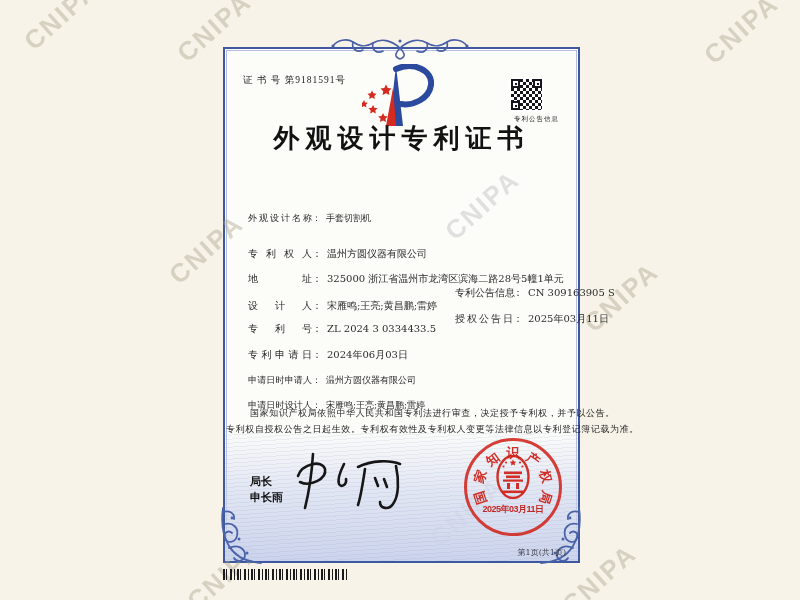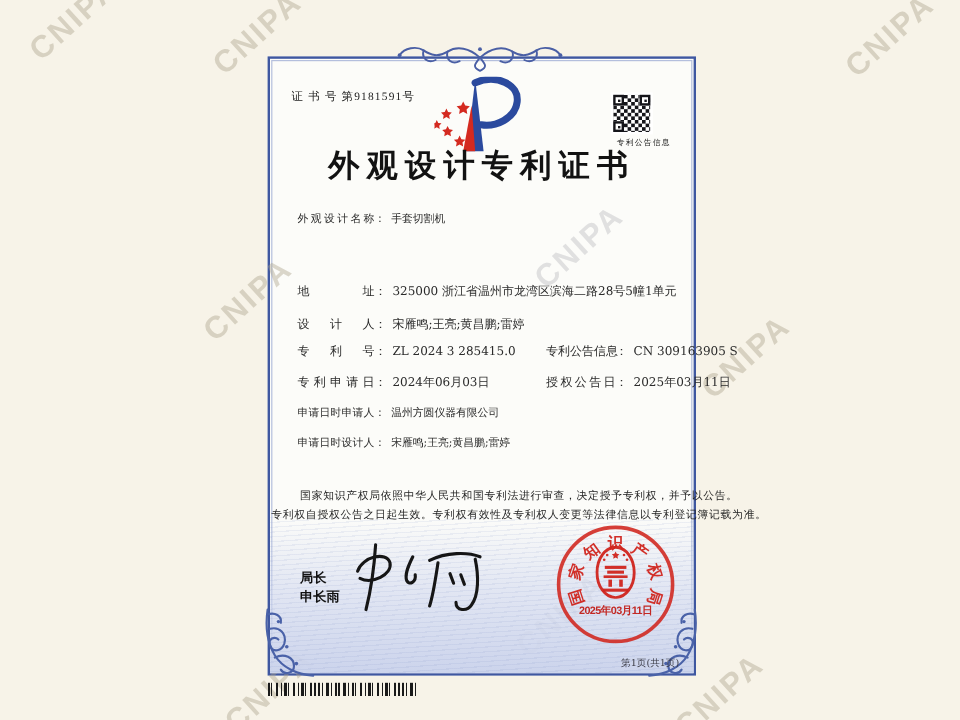--- a/index.html
+++ b/index.html
@@ -29,21 +29,21 @@
       repeating-conic-gradient(#15151a 0% 25%,#fff 0% 50%);background-size:6px 6px;
       outline:2px solid #fff;}
   .qr .f{position:absolute;width:9px;height:9px;border:2px solid #15151a;background:#fff;box-sizing:border-box;}
   .qr .f::after{content:"";position:absolute;left:1.5px;top:1.5px;width:2px;height:2px;background:#15151a;}
   .qr .f1{left:0;top:0}.qr .f2{right:0;top:0}.qr .f3{left:0;bottom:0}
   .qrcap{position:absolute;left:495px;top:115px;width:64px;text-align:right;
          font-size:6.5px;letter-spacing:1px;color:#222;}
   
   .row{position:absolute;left:248px;font-size:10px;color:#2b2b2b;white-space:nowrap;}
   .row.small{font-size:9px;}
-  .lbl{display:inline-block;width:64px;text-align:justify;text-align-last:justify;vertical-align:bottom;}
+  .lbl{display:inline-block;width:64px;text-align:justify;text-align-last:justify;vertical-align:bottom;margin-top:36px;}
   .colon{display:inline-block;}
   .val{display:inline-block;margin-left:5px;}
   .col2{position:absolute;left:207px;top:0;white-space:nowrap;}
   .lbl2{display:inline-block;width:58px;text-align:justify;text-align-last:justify;vertical-align:bottom;}
   
   .stmt{position:absolute;left:225px;width:415px;text-align:center;font-size:9px;
         letter-spacing:0.6px;color:#1f1f1f;}
   
   .signer{position:absolute;left:250px;font:bold 11px "Liberation Sans",sans-serif;color:#111;text-align:center;}
   .signature{position:absolute;left:292px;top:452px;}
@@ -147,28 +147,31 @@
       <span class="f f2"></span>
       <span class="f f3"></span>
   </div>
   <div class="qrcap">专利公告信息</div>
 
   <div class="title">外观设计专利证书</div>
 
   <div class="row small" style="top:176px">
     <span class="lbl">外观设计名称</span><span class="colon">：</span><span class="val">手套切割机</span>
   </div>
+  <div class="row" style="top:211px">
+    <span class="lbl">专利权人</span><span class="colon">：</span><span class="val">温州方圆仪器有限公司</span>
+  </div>
   <div class="row" style="top:236px">
     <span class="lbl">地址</span><span class="colon">：</span><span class="val">325000 浙江省温州市龙湾区滨海二路28号5幢1单元</span>
   </div>
   <div class="row" style="top:263px">
     <span class="lbl">设计人</span><span class="colon">：</span><span class="val">宋雁鸣;王亮;黄昌鹏;雷婷</span>
   </div>
   <div class="row" style="top:286px">
-    <span class="lbl">专利号</span><span class="colon">：</span><span class="val">ZL 2024 3 285415.0</span>
+    <span class="lbl">专利号</span><span class="colon">：</span><span class="val">ZL 2024 3 0334433.5</span>
     <span class="col2">
       <span class="lbl2">专利公告信息</span><span class="colon">：</span><span class="val">CN 309163905 S</span>
     </span>
   </div>
   <div class="row" style="top:312px">
     <span class="lbl">专利申请日</span><span class="colon">：</span><span class="val">2024年06月03日</span>
     <span class="col2">
       <span class="lbl2">授权公告日</span><span class="colon">：</span><span class="val">2025年03月11日</span>
     </span>
   </div>

